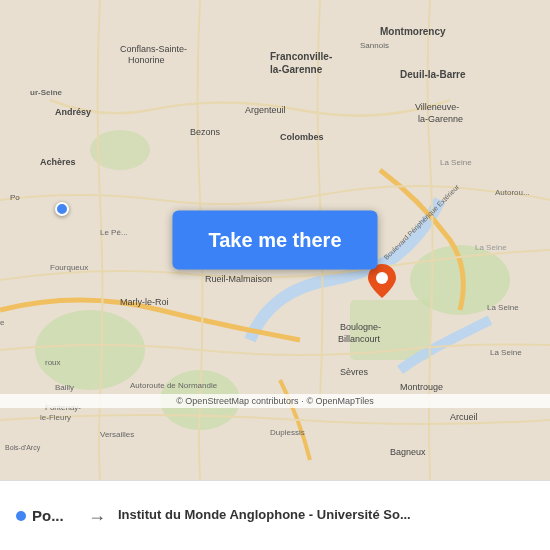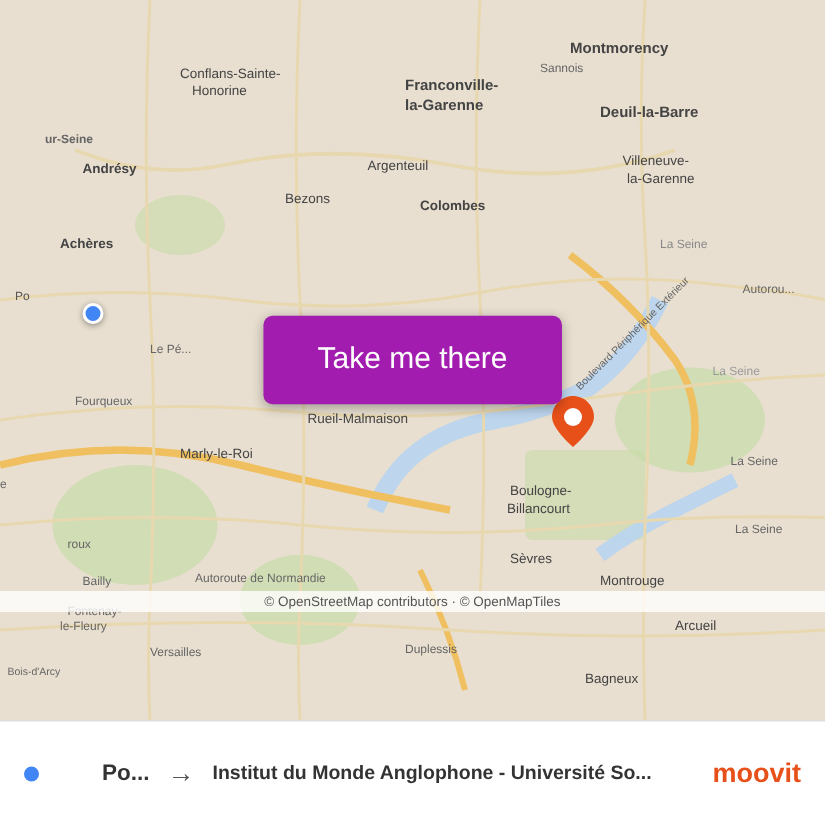--- a/index.html
+++ b/index.html
@@ -34,27 +34,27 @@
       width: 100%;
       height: 100%;
     }
 
     
     #take-me-there-btn {
       position: absolute;
       top: 50%;
       left: 50%;
       transform: translate(-50%, -50%);
-      background: #a21caf;
+      background: #3b82f6;
       color: white;
       border: none;
       border-radius: 6px;
       padding: 18px 36px;
       font-size: 20px;
-      font-weight: 400;
+      font-weight: 700;
       cursor: pointer;
       white-space: nowrap;
       box-shadow: 0 2px 8px rgba(0,0,0,0.3);
     }
 
     
     #destination-marker {
       position: absolute;
       bottom: 38%;
       right: 28%;
@@ -86,21 +86,20 @@
       height: 10px;
       background: #4285f4;
       border-radius: 50%;
       flex-shrink: 0;
     }
 
     #from-label {
       font-size: 15px;
       font-weight: 600;
       color: #333;
-      margin-left: 36px;
     }
 
     #arrow-icon {
       font-size: 18px;
       color: #555;
       flex-shrink: 0;
     }
 
     #to-section {
       flex: 1;
@@ -264,19 +263,16 @@
       <div id="from-dot"></div>
       <span id="from-label">Po...</span>
     </div>
 
     <span id="arrow-icon">→</span>
 
     <div id="to-section">
       <span id="to-label">Institut du Monde Anglophone - Université So...</span>
     </div>
 
-    <div id="moovit-logo">
-      <span id="moovit-text">moovit</span>
-    </div>
 
   </div>
 
 </div>
 
 </body></html>

